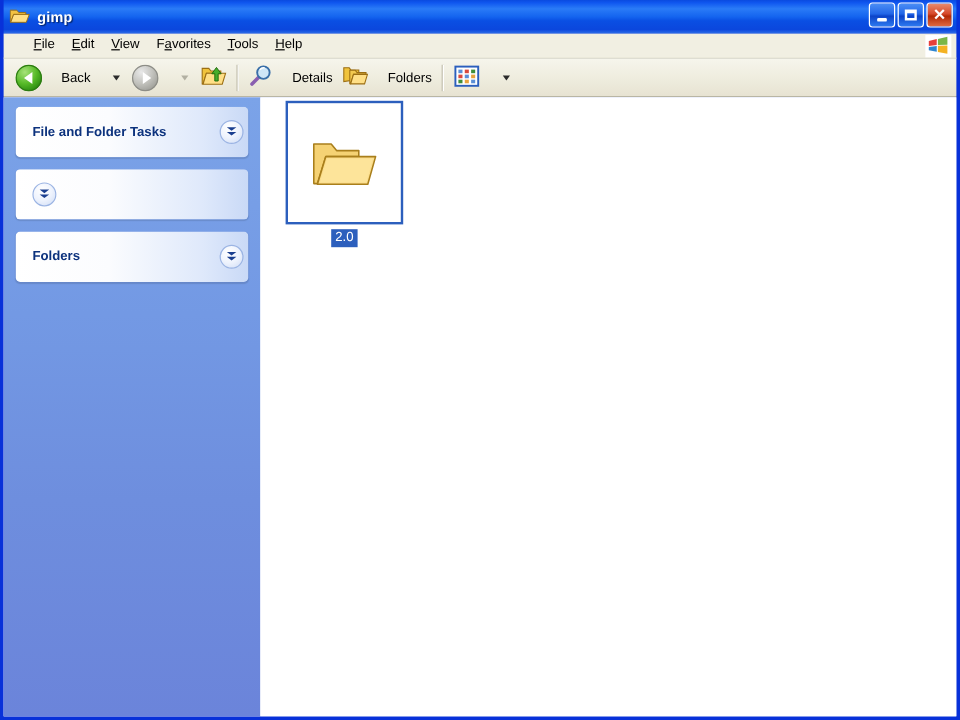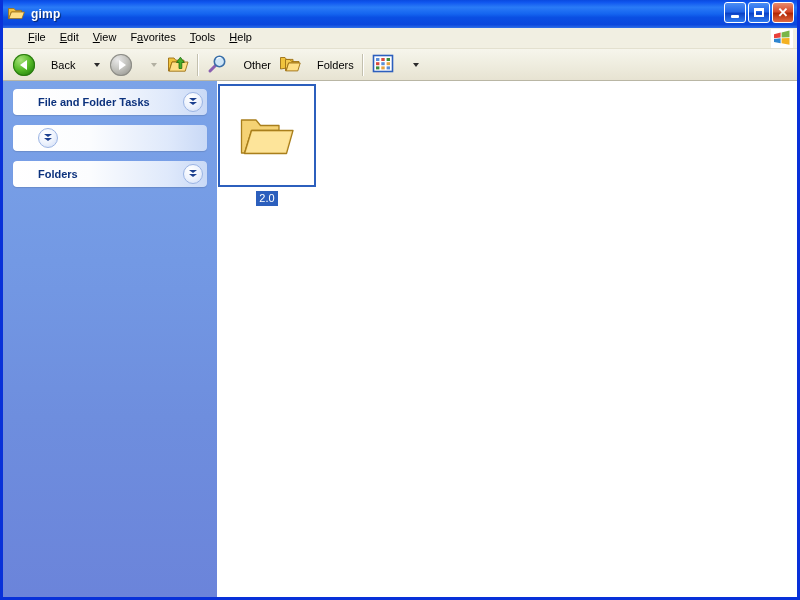--- a/index.html
+++ b/index.html
@@ -204,25 +204,25 @@
     padding: 8px 10px 0 10px;
     box-sizing: border-box;
   }
   .panel {
     margin-bottom: 10px;
     border-radius: 4px;
     overflow: hidden;
     box-shadow: 0 1px 1px rgba(0,0,0,0.12);
   }
   .panel-header {
-    height: 26px;
+    height: 42px;
     background: linear-gradient(to right, #ffffff 0%, #fbfcfe 40%, #dfe9fb 80%, #c9d9f6 100%);
     display: flex;
     align-items: center;
-    padding: 0 4px 0 25px;
+    padding: 0 4px 0 14px;
     box-sizing: border-box;
     border-radius: 3px;
     position: relative;
   }
   .panel-title {
     font-size: 11px;
     font-weight: bold;
     color: #0c327d;
     flex: 1 1 auto;
     white-space: nowrap;
@@ -258,21 +258,21 @@
     background: #ffffff;
     position: relative;
     padding: 8px 0 0 8px;
   }
   .file-item {
     width: 100px;
     display: flex;
     flex-direction: column;
     align-items: center;
     position: absolute;
-    left: 0;
+    left: 20px;
     top: 3px;
     cursor: default;
   }
   .file-iconbox {
     width: 98px;
     height: 103px;
     border: 2px solid #2c5fbd;
     background: #ffffff;
     display: flex;
     align-items: center;
@@ -380,21 +380,21 @@
     <div class="tsep"></div>
 
     <div class="tbtn">
       <span>
         <svg width="20" height="20" viewBox="0 0 20 20">
           <line x1="3" y1="17" x2="9" y2="11" stroke="#8a5fb0" stroke-width="3" stroke-linecap="round"></line>
           <circle cx="12.5" cy="7.5" r="5.2" fill="#cfe6f7" stroke="#3a6fa8" stroke-width="1.6"></circle>
           <path d="M9.6 5.1 A4 4 0 0 1 13.6 3.6" stroke="#ffffff" stroke-width="1.2" fill="none"></path>
         </svg>
       </span>
-      <span class="tbtn-label">Other</span>
+      <span class="tbtn-label">Details</span>
     </div>
 
     <div class="tbtn">
       <span>
         <svg width="22" height="20" viewBox="0 0 22 20">
           <path d="M1.5 15 L1.5 3.5 L6 3.5 L7.5 5.4 L14 5.4 L14 13 Z" fill="#f0c33c" stroke="#9c6f14" stroke-width="0.9"></path>
           <path d="M6.5 16.8 L6.5 5.5 L11 5.5 L12.6 7.5 L20 7.5 L20 9 L9.6 9 L7.2 16.8 Z" fill="#f3c94f" stroke="#9c6f14" stroke-width="0.9"></path>
           <path d="M9.6 9 L21.2 9 L18.8 16.9 L7.2 16.9 Z" fill="#ffdf86" stroke="#9c6f14" stroke-width="0.9"></path>
         </svg>
       </span>

